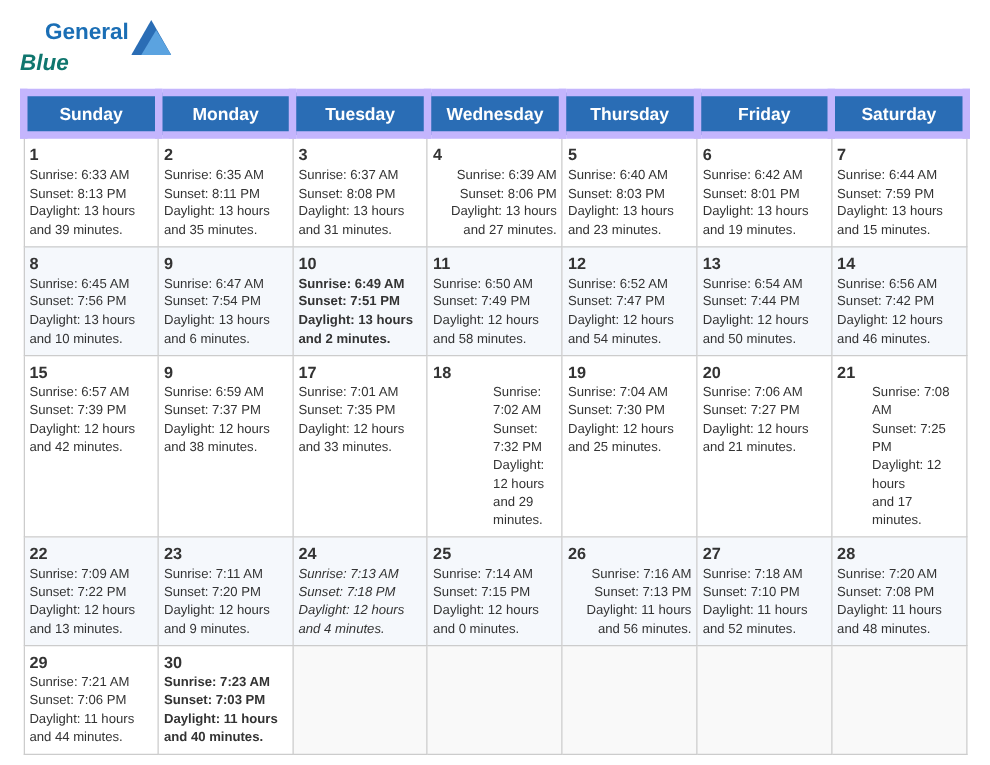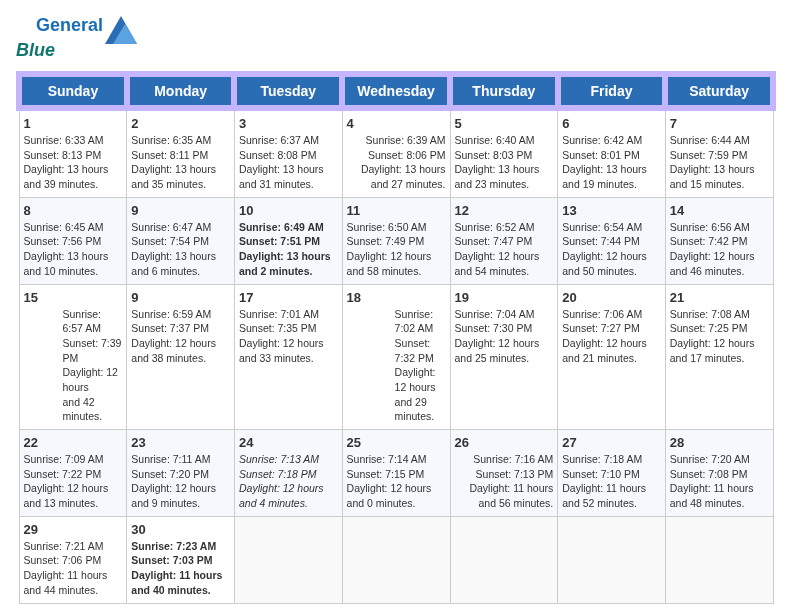--- a/index.html
+++ b/index.html
@@ -223,21 +223,21 @@
           <span class="day-num">14</span>
           <div class="day-info" style="white-space: pre-line;">Sunrise: 6:56 AM
 Sunset: 7:42 PM
 Daylight: 12 hours
 and 46 minutes.</div>
         </td>
       </tr>
       <tr>
         <td>
           <span class="day-num">15</span>
-          <div class="day-info" style="white-space: pre-line; margin-left: 39px;">Sunrise: 6:57 AM
+          <div class="day-info" style="white-space: pre-line;">Sunrise: 6:57 AM
 Sunset: 7:39 PM
 Daylight: 12 hours
 and 42 minutes.</div>
         </td>
         <td>
           <span class="day-num">9</span>
           <div class="day-info" style="white-space: pre-line;">Sunrise: 6:59 AM
 Sunset: 7:37 PM
 Daylight: 12 hours
 and 38 minutes.</div>
@@ -265,21 +265,21 @@
         </td>
         <td>
           <span class="day-num">20</span>
           <div class="day-info" style="white-space: pre-line;">Sunrise: 7:06 AM
 Sunset: 7:27 PM
 Daylight: 12 hours
 and 21 minutes.</div>
         </td>
         <td>
           <span class="day-num">21</span>
-          <div class="day-info" style="white-space: pre-line;">Sunrise: 7:08 AM
+          <div class="day-info" style="white-space: pre-line; margin-left: 28px;">Sunrise: 7:08 AM
 Sunset: 7:25 PM
 Daylight: 12 hours
 and 17 minutes.</div>
         </td>
       </tr>
       <tr>
         <td>
           <span class="day-num">22</span>
           <div class="day-info" style="white-space: pre-line;">Sunrise: 7:09 AM
 Sunset: 7:22 PM

